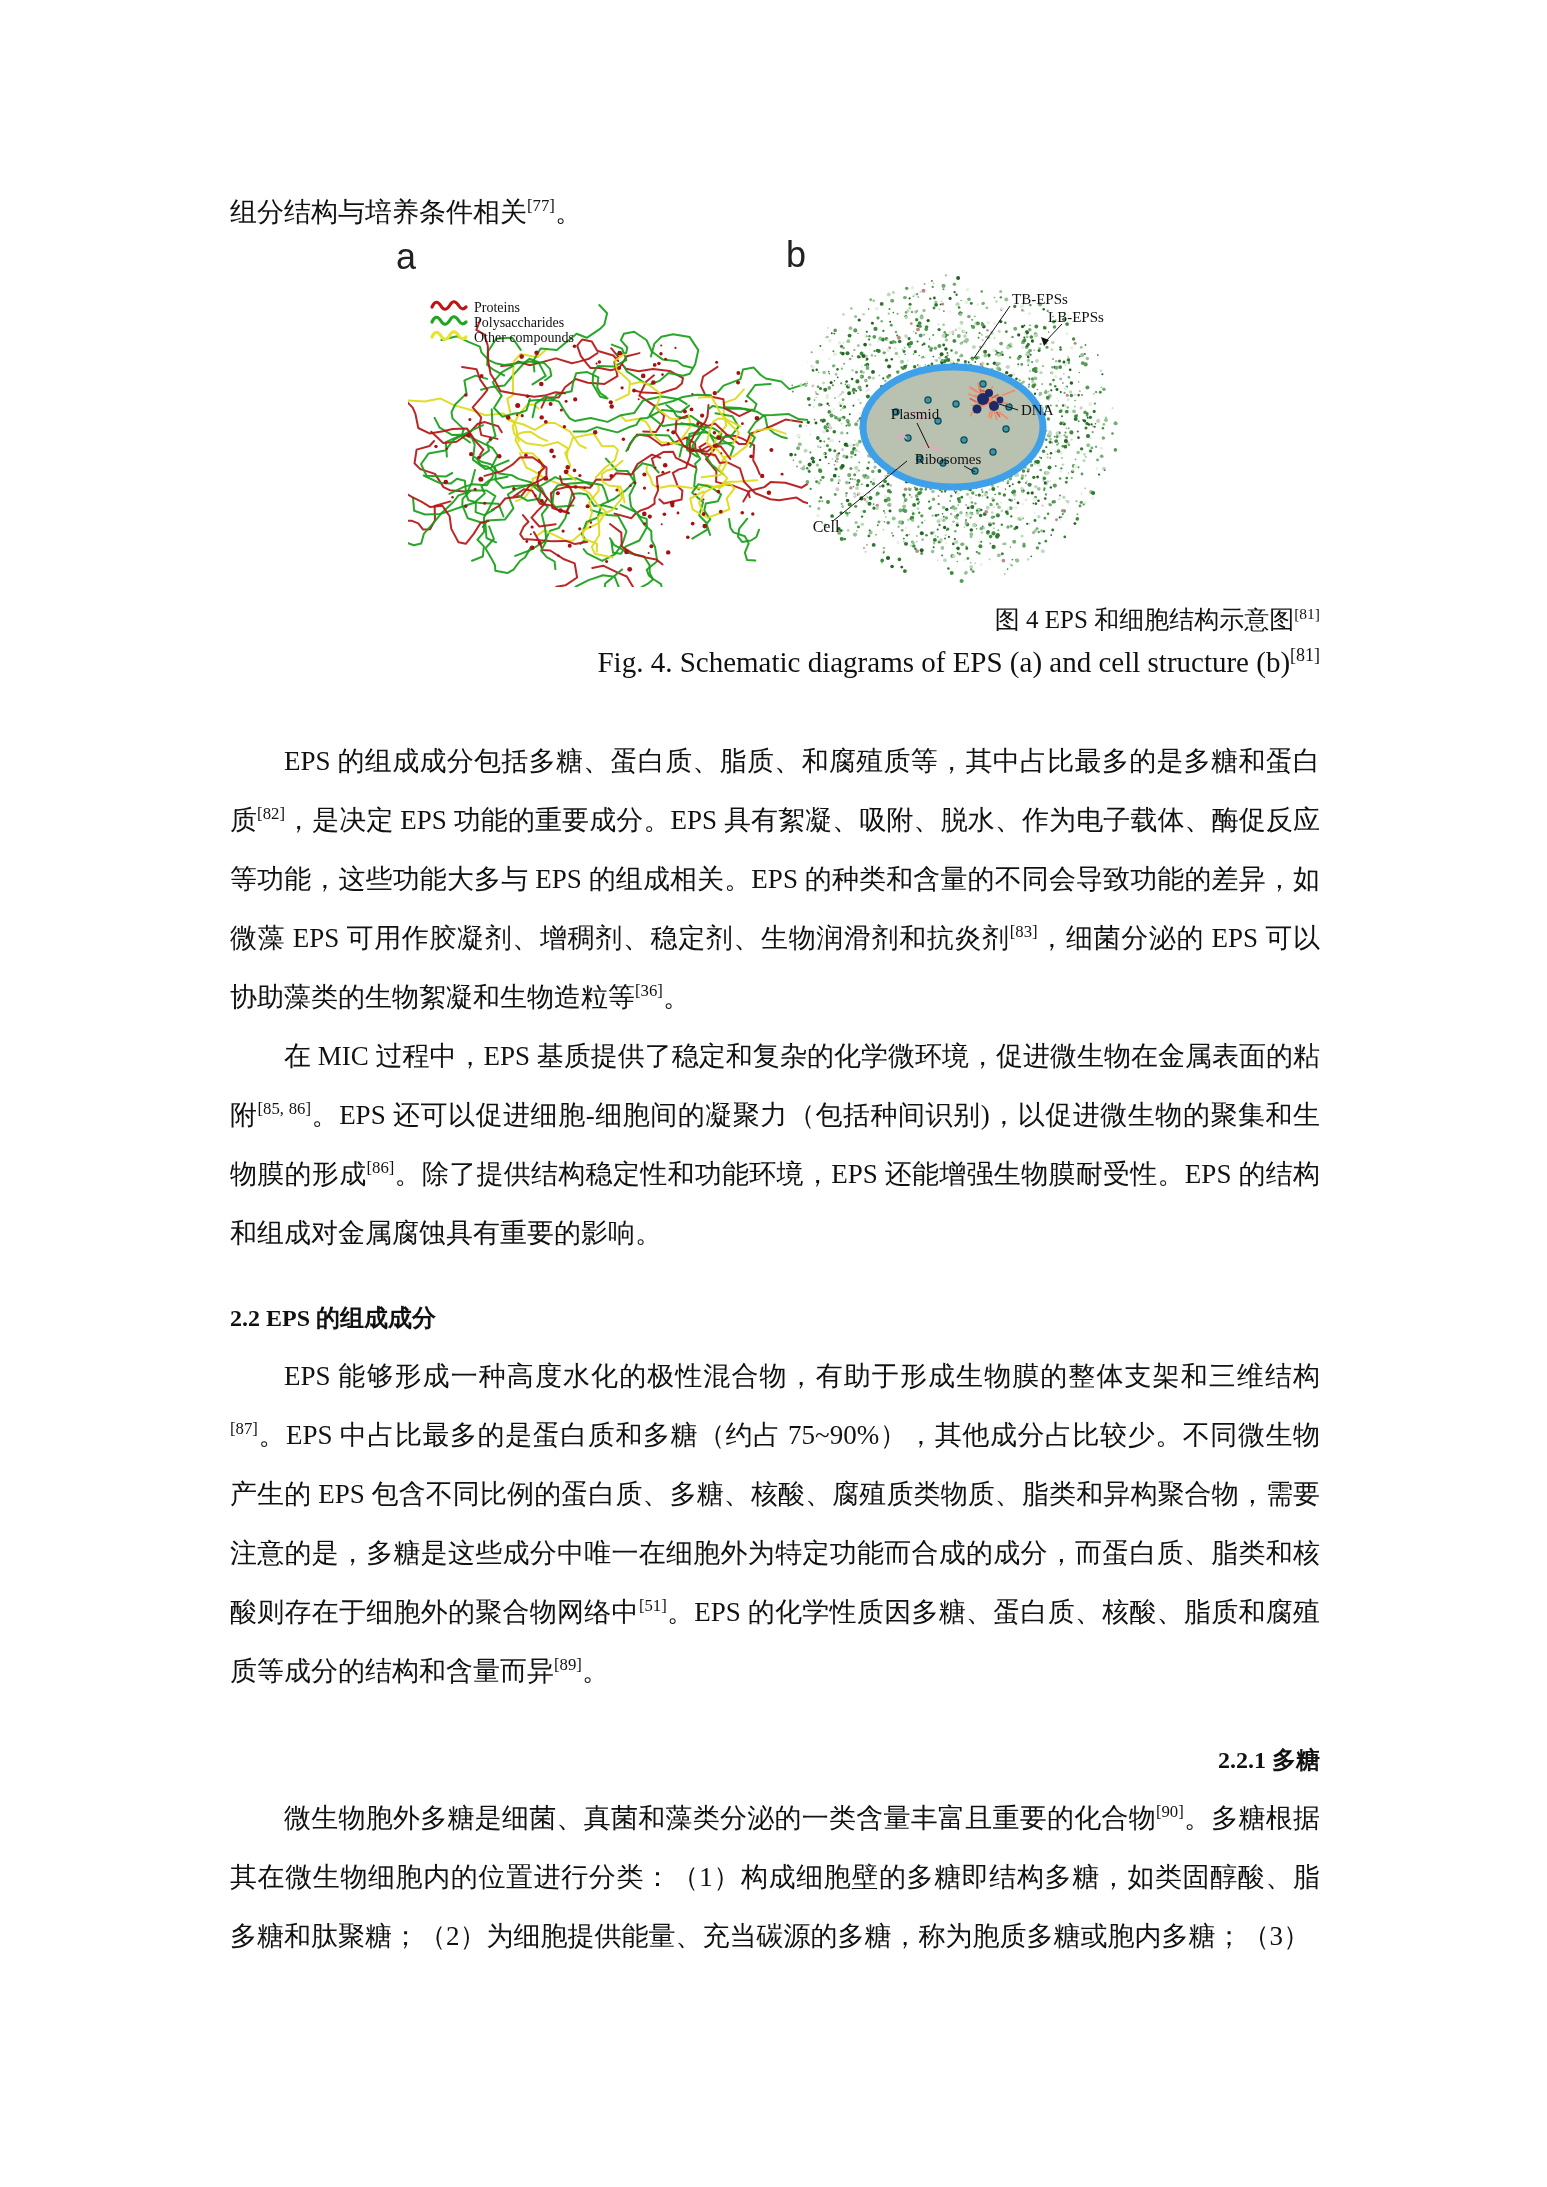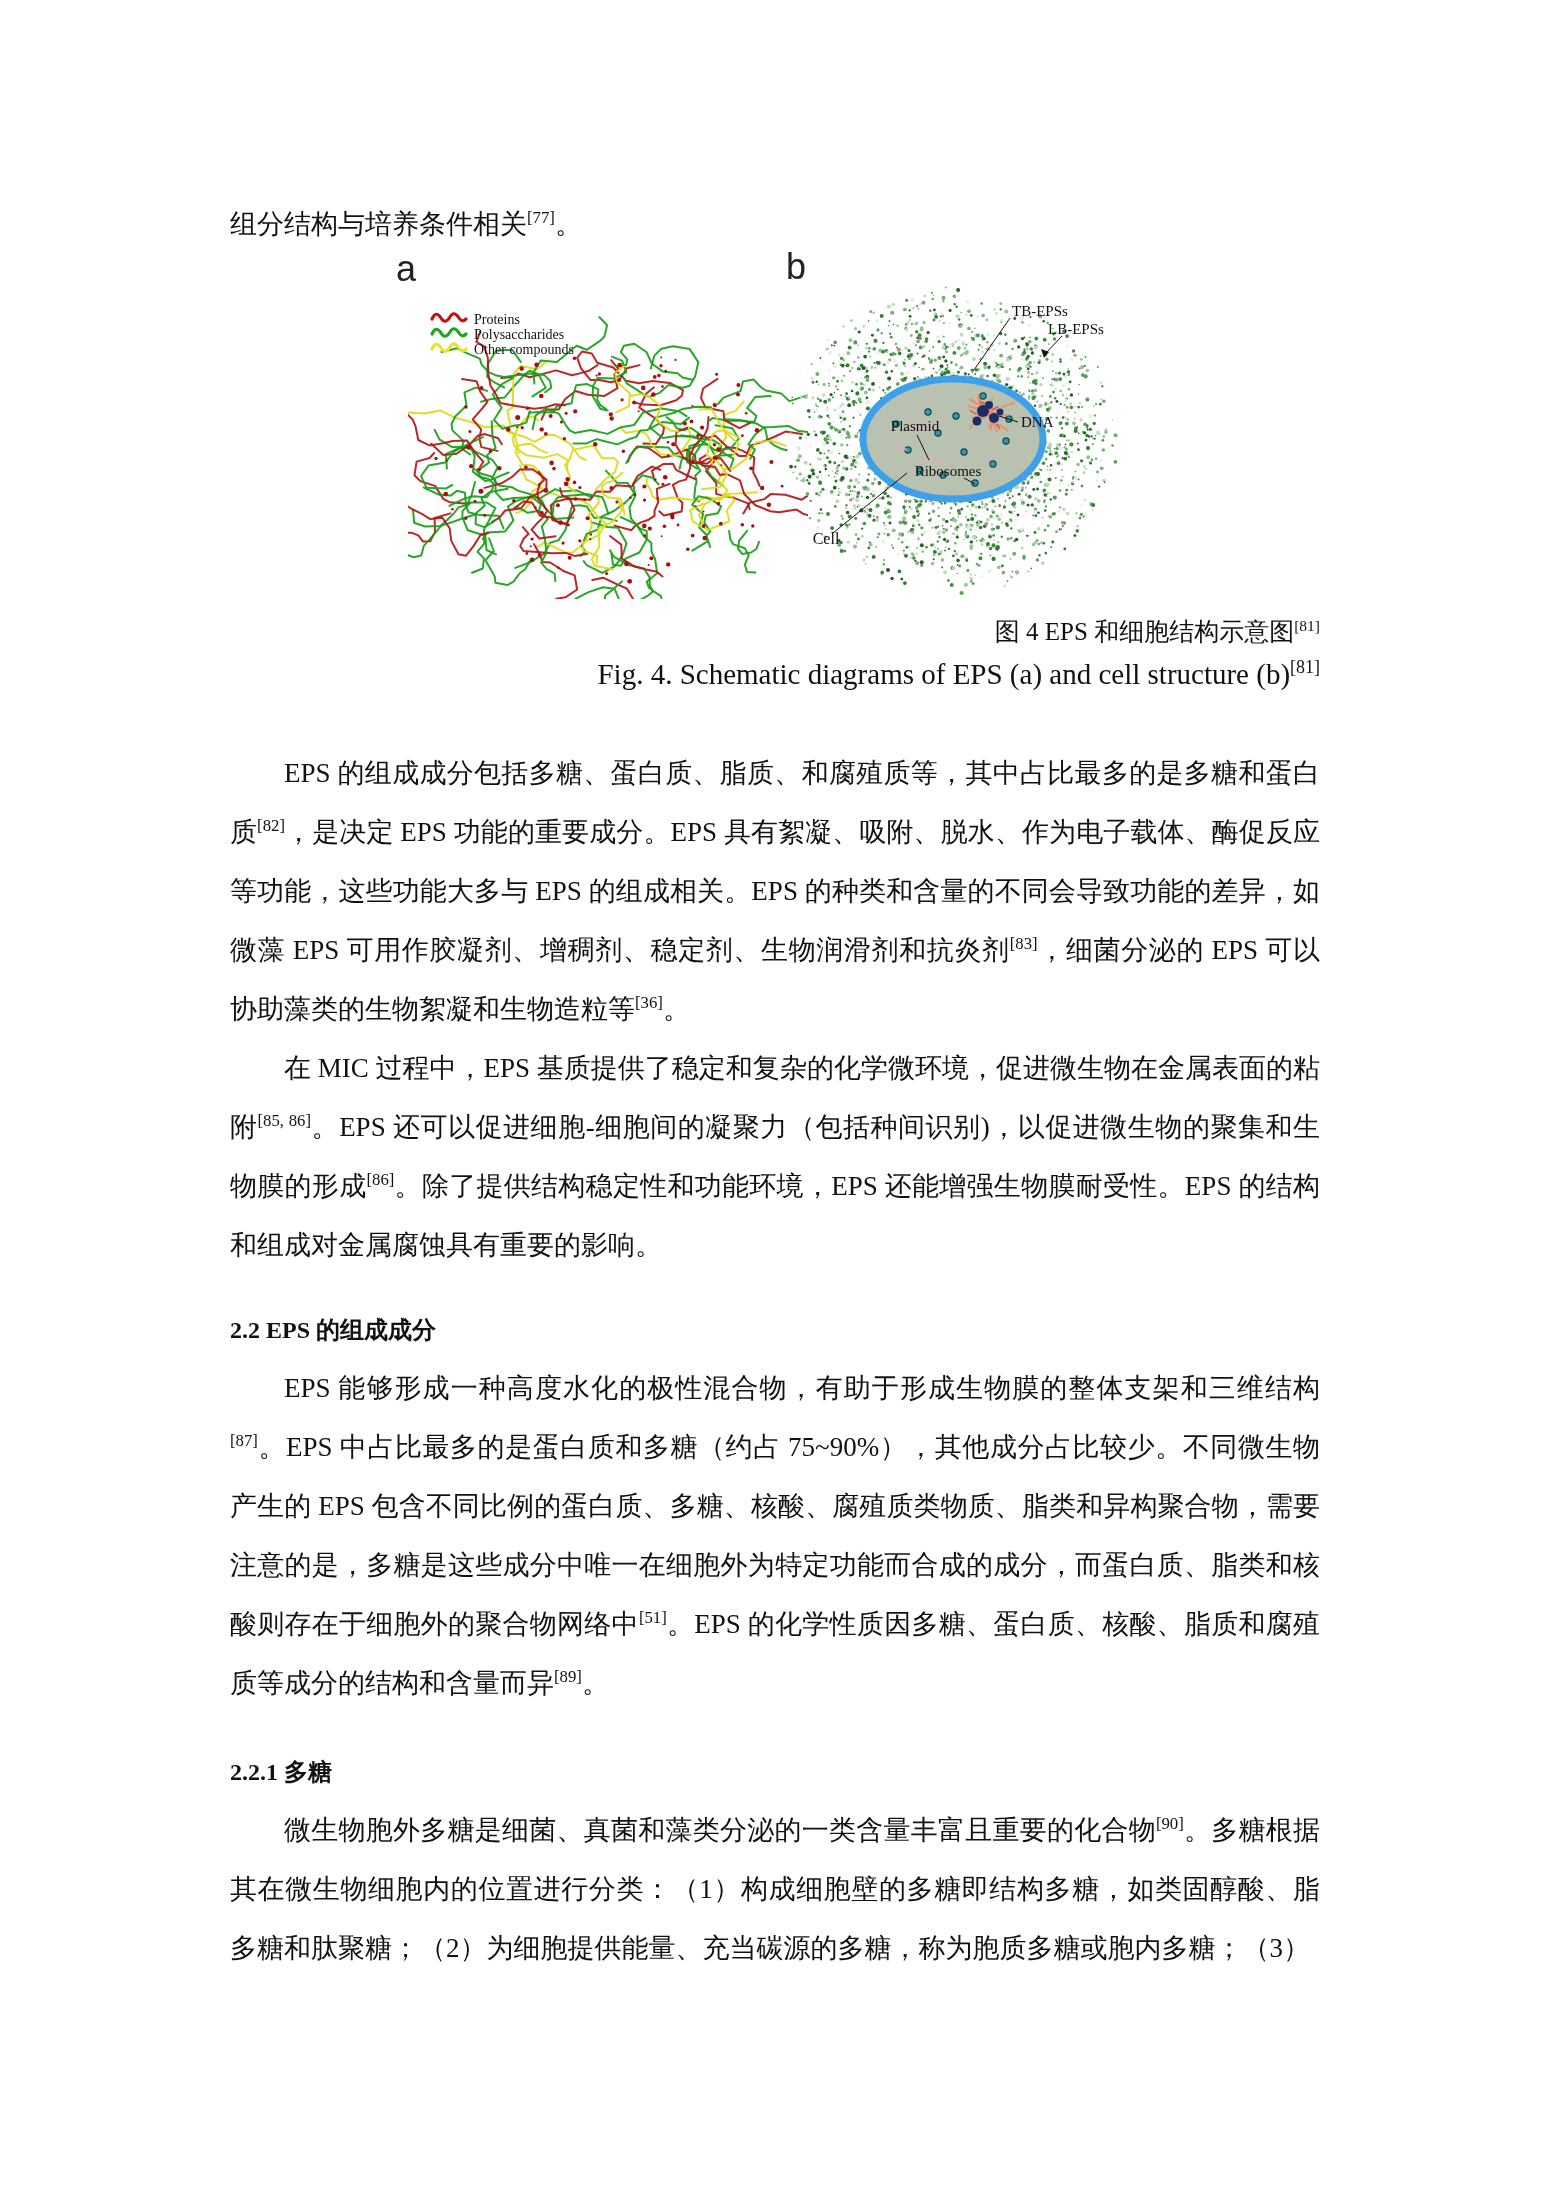--- a/index.html
+++ b/index.html
@@ -5,21 +5,21 @@
   html,body{margin:0;padding:0;background:#888;}
   .page{
     position:relative;
     width:1547px;height:2187px;
     background:#ffffff;
     overflow:hidden;
     font-family:"Liberation Serif","DejaVu Serif",serif;
     color:#111;
   }
   .content{
-    position:absolute;left:230px;top:195px;width:1090px;
+    position:absolute;left:230px;top:183px;width:1090px;
   }
   .body-text{
     font-size:27px;line-height:59px;
     text-align:justify;
     margin:0;
   }
   .para{ text-indent:2em; }
   sup{ font-size:0.62em; line-height:0; vertical-align:super; letter-spacing:0; }
   .figure-block{
     position:relative;height:360px;width:100%;
@@ -34,21 +34,21 @@
   .caption-zh{
     text-align:right;font-size:25px;line-height:36px;margin:0;
   }
   .caption-en{
     text-align:right;font-size:29px;line-height:48px;margin:0 0 0 0;
   }
   .section-heading{
     font-size:24px;font-weight:bold;line-height:58px;
     margin:26px 0 0 0;text-align:left;
   }
-  .section-heading.sub{ margin-top:30px; }
+  .section-heading.sub{ margin-top:30px;text-align:right; }
   .p-after-caption{ margin-top:46px; }
   svg text{ font-family:"Liberation Serif","DejaVu Serif",serif; }
 </style>
 </head>
 <body>
 
 <div class="page">
   <div class="content">
 
     <p class="body-text">组分结构与培养条件相关<sup>[77]</sup>。</p>

